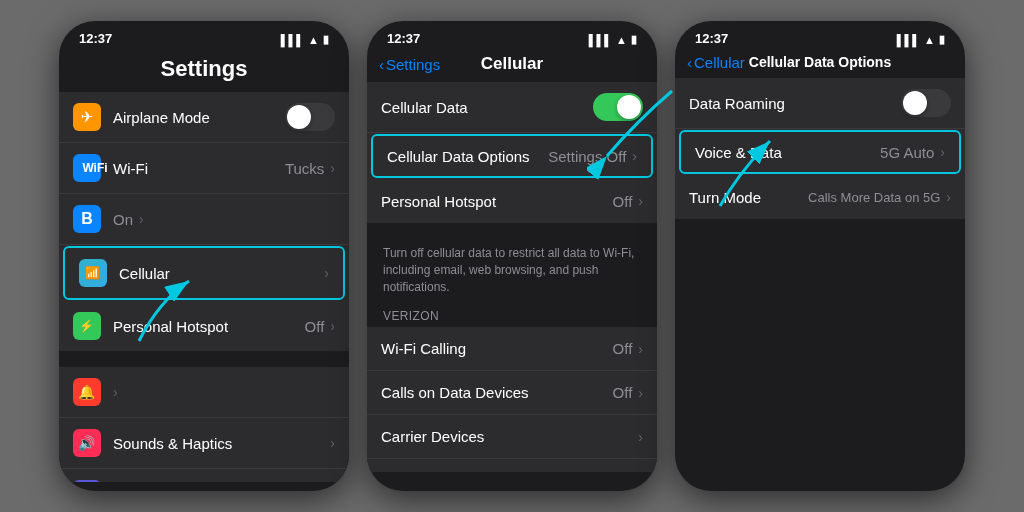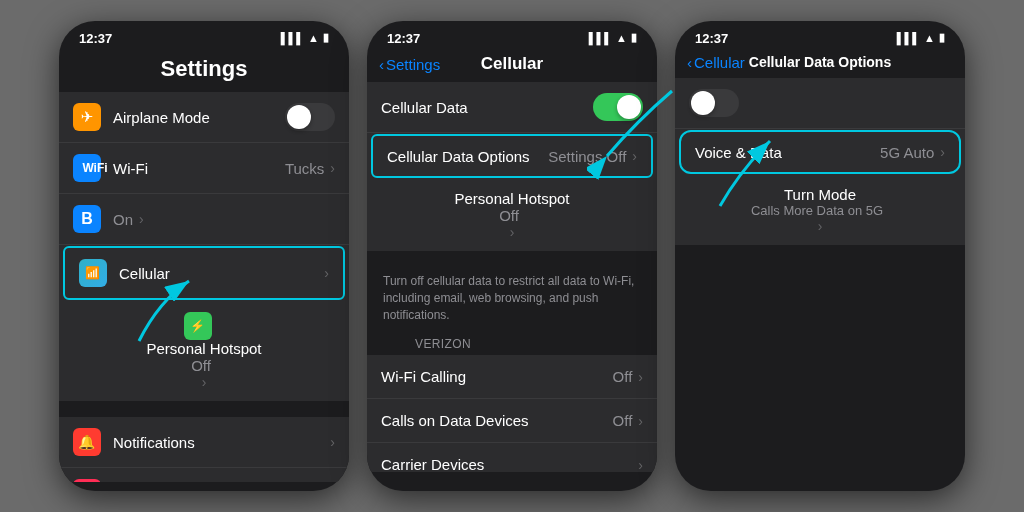--- a/index.html
+++ b/index.html
@@ -21,21 +21,21 @@
       background: #1c1c1e;
       border-radius: 36px;
       overflow: hidden;
       position: relative;
       box-shadow: 0 8px 32px rgba(0,0,0,0.6);
     }
 
     .status-bar {
       display: flex;
       justify-content: space-between;
-      align-items: flex-start;
+      align-items: flex-end;
       padding: 10px 20px 4px 20px;
       color: white;
       font-size: 13px;
       font-weight: 600;
     }
 
     .status-icons {
       display: flex;
       align-items: center;
       gap: 4px;
@@ -80,21 +80,20 @@
       display: flex;
       align-items: center;
       padding: 11px 14px;
       border-bottom: 0.5px solid #3a3a3c;
       position: relative;
       min-height: 44px;
     }
 
     .settings-row:last-child {
       border-bottom: none;
-      flex-direction: column;
     }
 
     .row-icon {
       width: 28px;
       height: 28px;
       border-radius: 6px;
       display: flex;
       align-items: center;
       justify-content: center;
       margin-right: 12px;
@@ -169,21 +168,20 @@
       padding: 6px 16px 10px;
       line-height: 1.4;
     }
 
     .section-header-text {
       color: #8e8e93;
       font-size: 12px;
       padding: 4px 16px 4px;
       text-transform: uppercase;
       letter-spacing: 0.4px;
-      margin-left: 32px;
     }
 
     
     .icon-cellular { background: linear-gradient(135deg, #30b0c7, #32ade6); }
     .icon-wifi { background: #0a84ff; }
     .icon-bluetooth { background: #0a84ff; }
     .icon-airplane { background: #ff9500; }
     .icon-hotspot { background: #34c759; }
     .icon-notifications { background: #ff3b30; }
     .icon-sounds { background: #ff2d55; }
@@ -252,21 +250,20 @@
           <div class="row-icon icon-hotspot" style="font-size:12px;">⚡</div>
           <span class="row-label">Personal Hotspot</span>
           <span class="row-value">Off</span>
           <span class="chevron">›</span>
         </div>
       </div>
 
       <div class="settings-group">
         <div class="settings-row">
           <div class="row-icon icon-notifications" style="font-size:14px;">🔔</div>
-          <span class="row-label">Notifications</span>
           <span class="chevron">›</span>
         </div>
         <div class="settings-row">
           <div class="row-icon icon-sounds" style="font-size:14px;">🔊</div>
           <span class="row-label">Sounds &amp; Haptics</span>
           <span class="chevron">›</span>
         </div>
         <div class="settings-row">
           <div class="row-icon icon-donotdisturb" style="font-size:14px;">🌙</div>
 
@@ -383,26 +380,27 @@
         <span>‹</span>
         <span>Cellular</span>
       </div>
       <span class="title" style="font-size:14px;">Cellular Data Options</span>
     </div>
 
     <div class="screen-content">
       <div class="settings-group">
 
         <div class="settings-row">
+          <span class="row-label">Data Roaming</span>
           <div class="toggle off">
             <div class="toggle-knob"></div>
           </div>
         </div>
 
-        <div class="settings-row" style="border: 2.5px solid #00c8e0; border-radius:12px; margin: 1px 4px;">
+        <div class="settings-row" style="border: 2.5px solid #00c8e0; border-radius:6px; margin: 1px 4px;">
           <span class="row-label">Voice &amp; Data</span>
           <span class="row-value">5G Auto</span>
           <span class="chevron">›</span>
         </div>
 
         <div class="settings-row">
           <span class="row-label">Turn Mode</span>
           <span class="row-value" style="font-size:13px;">Calls More Data on 5G</span>
           <span class="chevron">›</span>
         </div>

